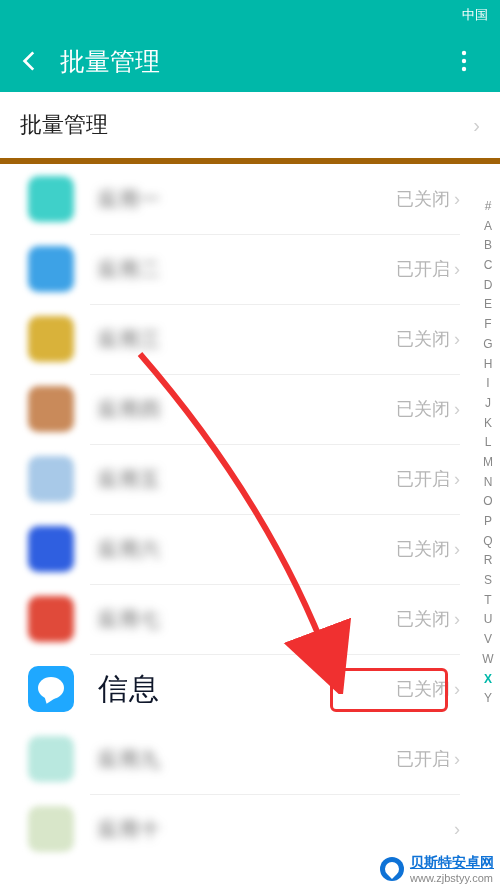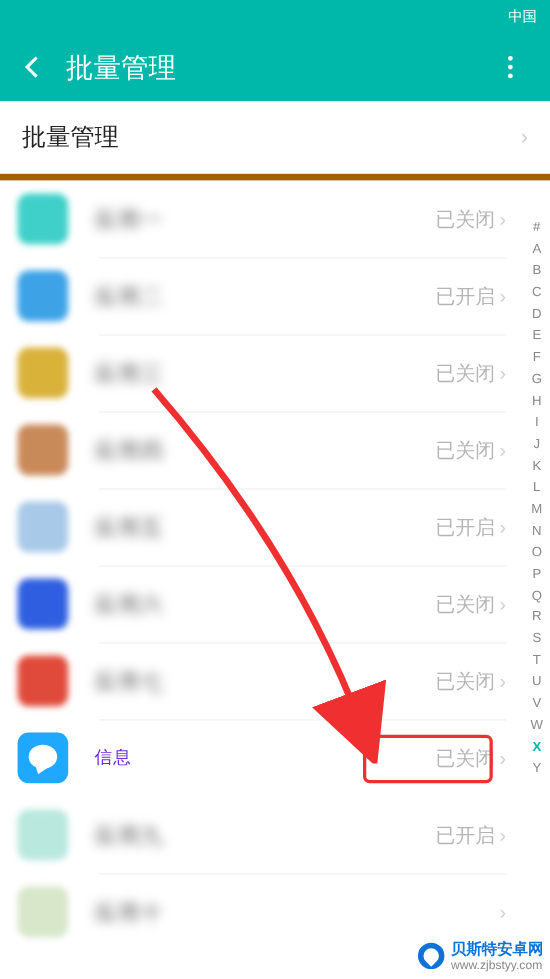--- a/index.html
+++ b/index.html
@@ -63,21 +63,21 @@
     color: #cfcfcf;
     font-size: 20px;
   }
   .list {
     position: relative;
   }
   .app-row {
     height: 70px;
     display: flex;
     align-items: center;
-    padding: 0 40px 0 16px;
+    padding: 0 40px 0 28px;
     position: relative;
   }
   .app-row + .app-row::before {
     content: "";
     position: absolute;
     left: 90px; right: 40px; top: 0;
     height: 1px;
     background: #eee;
   }
   .app-icon {
@@ -88,21 +88,21 @@
   }
   .app-name {
     font-size: 20px;
     color: #555;
     flex: 1;
     filter: blur(5px);
     letter-spacing: 1px;
   }
   .app-row.focused .app-icon,
   .app-row.focused .app-name { filter: none; }
-  .app-row.focused .app-name { color: #6d28d9; font-size: 16px; }
+  .app-row.focused .app-name { color: #0f172a; font-size: 30px; }
   .status {
     font-size: 18px;
     color: #b5b5b5;
     margin-right: 4px;
   }
   .chev-sm { color: #d0d0d0; font-size: 18px; }
   .highlight-box {
     position: absolute;
     border: 3px solid #f03030;
     border-radius: 6px;
@@ -140,21 +140,21 @@
     border-radius: 50%;
     background: #0e72d6;
     display: flex; align-items: center; justify-content: center;
   }
   .watermark .wmlogo-inner {
     width: 14px; height: 14px;
     background: #fff;
     border-radius: 50% 50% 50% 0;
     transform: rotate(-45deg);
   }
-  .watermark .wm-title { color: #0e72d6; font-weight: 600; }
+  .watermark .wm-title { color: #0e72d6; font-weight: 600; text-decoration: underline; }
   .watermark .wm-url { color: #888; font-size: 11px; }
   .msg-icon {
     background: #1fa8ff;
     position: relative;
   }
   .msg-icon::after {
     content: "";
     position: absolute;
     left: 10px; top: 11px;
     width: 26px; height: 22px;

